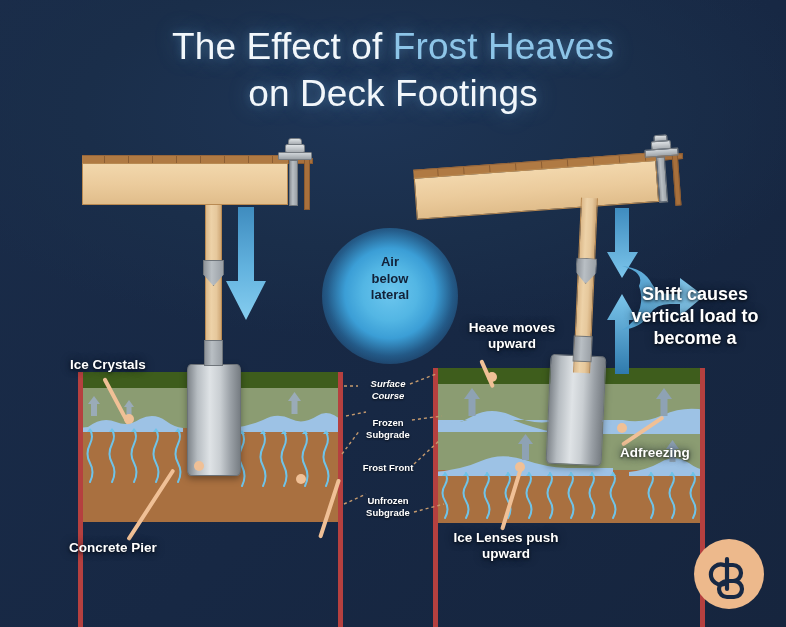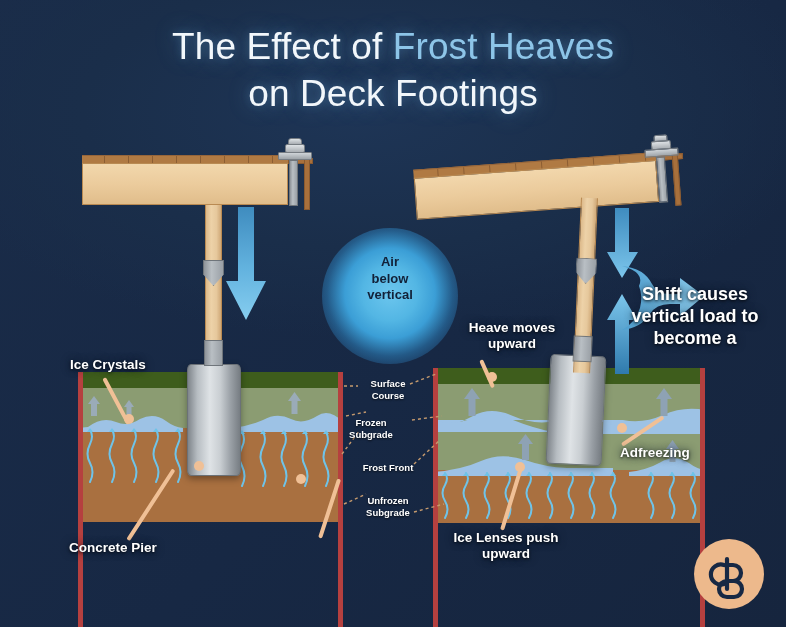--- a/index.html
+++ b/index.html
@@ -356,25 +356,25 @@
           <path d="M24 4 L27 0 L30 4 Z"></path>
           <path d="M45 4 L48 0 L51 4 Z"></path>
       </g>
     </svg>
   </div>
   <div class="soil-edge" style="left:433px;top:368px;"></div>
   <div class="soil-edge" style="left:700px;top:368px;"></div>
 
   <div class="pier" style="left:548px;top:355px;width:56px;height:110px;transform:rotate(2.6deg);"></div>
 
-  <div class="layer-lbl" style="left:352px;top:378px;width:72px;">
+  <div class="layer-lbl" style="left:352px;top:378px;width:72px;font-style:italic;">
     <div>Surface</div>
     <div>Course</div>
   </div>
-  <div class="layer-lbl" style="left:335px;top:417px;width:72px;">
+  <div class="layer-lbl" style="left:352px;top:417px;width:72px;">
     <div>Frozen</div>
     <div>Subgrade</div>
   </div>
   <div class="layer-lbl" style="left:348px;top:462px;width:80px;">
     <div>Frost Front</div>
   </div>
   <div class="layer-lbl" style="left:352px;top:495px;width:72px;">
     <div>Unfrozen</div>
     <div>Subgrade</div>
   </div>
@@ -389,21 +389,21 @@
       <line x1="74" y1="92" x2="100" y2="68"></line>
       <line x1="4" y1="132" x2="26" y2="122"></line>
       <line x1="74" y1="140" x2="104" y2="132"></line>
     </g>
   </svg>
 
   <div class="glow"></div>
   <div class="glow-txt">
     <div>Air</div>
     <div>below</div>
-    <div>vertical</div>
+    <div>lateral</div>
   </div>
 
   <div class="lbl lbl-14" style="left:70px;top:357px;">
     <span>Ice Crystals</span>
   </div>
   <div class="leader" style="left:104px;top:376px;width:52px;height:4px;transform:rotate(62deg);"></div>
   <div class="dot" style="left:124px;top:414px;"></div>
 
   <div class="lbl lbl-14" style="left:69px;top:540px;">
     <span>Concrete Pier</span>

